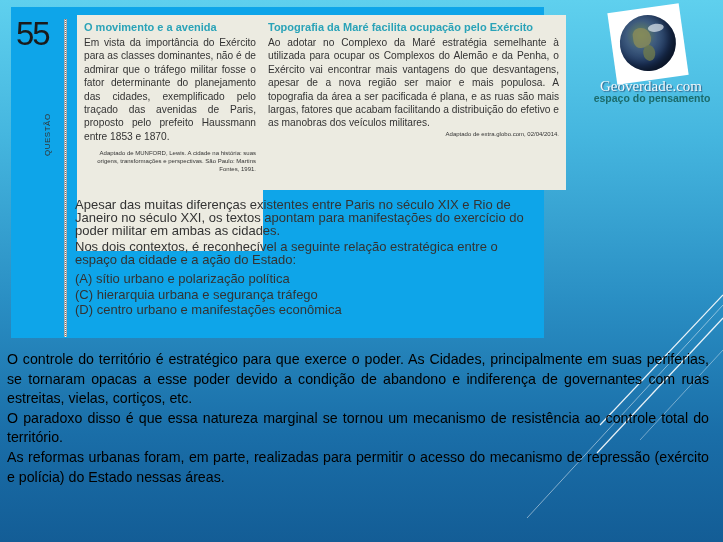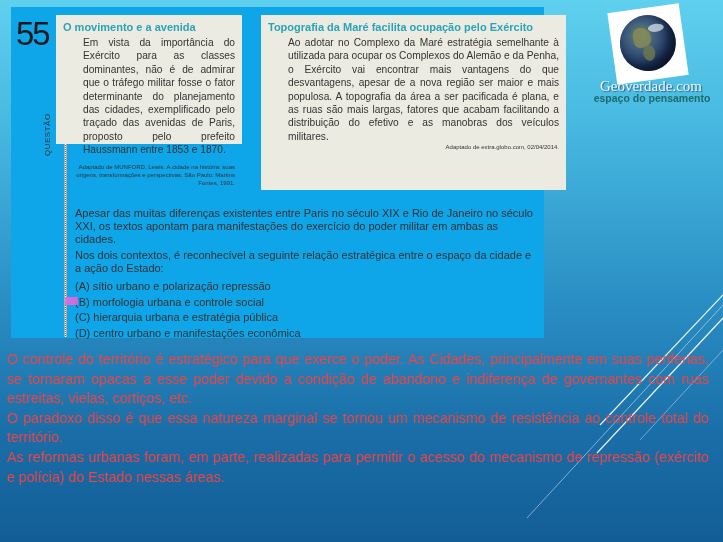--- a/index.html
+++ b/index.html
@@ -25,29 +25,29 @@
   .qlabel-wrap { position:absolute; left:19px; top:97px; }
   .dotline {
     position:absolute; left:53px; top:12px; width:3px; height:318px;
     background-image: repeating-linear-gradient(180deg, #777 0 1px, #fff 1px 2px);
     border-left:1px solid #aaa; border-right:1px solid #aaa; box-sizing:border-box;
   }
   .box {
     position:absolute; background:#ecebe1; padding:6px 7px; box-sizing:border-box;
     color:#333; font-size:10.2px; line-height:13.4px;
   }
-  .box1 { left:45px; top:8px; width:186px; height:129px; }
+  .box1 { left:66px; top:8px; width:186px; height:236px; }
   .box2 { left:250px; top:8px; width:305px; height:175px; }
   .box-title { color:#2aa3b8; font-weight:bold; font-size:11px; line-height:12px; margin-bottom:3px; }
-  .box-body { text-align:justify;margin-left:20px; }
+  .box-body { text-align:justify; }
   .box-source { font-size:6px; line-height:8px; text-align:right; margin-top:6px; color:#333; }
   .box2 .box-source { margin-top:0; }
   .question {
-    position:absolute; left:64px; top:200px; width:460px;
-    font-size:11px; line-height:12.8px; color:#333;
+    position:absolute; left:64px; top:192px; width:460px;
+    font-size:13px; line-height:12.8px; color:#333;
   }
   .question p { margin:0 0 4px 0; }
   .options { margin-top:1px; }
   .option { line-height:15.6px; position:relative; }
   .highlight {
     position:absolute; left:-10px; top:2px; width:13px; height:8px; background:#ee66dd; opacity:0.85;
   }
   .logo {
     position:absolute; left:612px; top:8px; width:72px; height:72px;
     transform: rotate(-8deg);
@@ -65,21 +65,21 @@
     position:absolute; left:586px; top:78px; width:130px; text-align:center;
     font-family:"Liberation Serif", serif; font-size:15px; color:#f3f7fa;
     text-shadow: 1px 1px 1px #2a5a80;
   }
   .logo-tag {
     position:absolute; left:582px; top:92px; width:140px; text-align:center;
     font-size:10.5px; color:#1c6b6b; font-weight:bold;
   }
   .main-text {
     position:absolute; left:7px; top:350px; width:702px;
-    color:#ef4444; font-family:"Liberation Sans", sans-serif; font-size:14.2px; line-height:19.6px;
+    color:#000000; font-family:"Liberation Sans", sans-serif; font-size:14.2px; line-height:19.6px;
   }
   .main-text p { margin:0; text-align:justify; }
   .decor { position:absolute; left:0; top:0; width:723px; height:542px; pointer-events:none; }
 </style>
 </head>
 <body>
 
 <div class="card">
   <div class="qnum">55</div>
   <div class="qlabel-wrap">
@@ -98,30 +98,25 @@
     <div class="box-body">Ao adotar no Complexo da Maré estratégia semelhante à utilizada para ocupar os Complexos do Alemão e da Penha, o Exército vai encontrar mais vantagens do que desvantagens, apesar de a nova região ser maior e mais populosa. A topografia da área a ser pacificada é plana, e as ruas são mais largas, fatores que acabam facilitando a distribuição do efetivo e as manobras dos veículos militares.</div>
     <div class="box-source">Adaptado de extra.globo.com, 02/04/2014.</div>
   </div>
 
   <div class="question">
     <p>Apesar das muitas diferenças existentes entre Paris no século XIX e Rio de Janeiro no século XXI, os textos apontam para manifestações do exercício do poder militar em ambas as cidades.</p>
     <p>Nos dois contextos, é reconhecível a seguinte relação estratégica entre o espaço da cidade e a ação do Estado:</p>
     <div class="options">
       <div class="option">
         <span>(A)</span>
-        <span>sítio urbano e polarização repressão</span>
-      </div>
-      <div class="option">
-        <span class="highlight"></span>
-        <span>(B)</span>
-        <span>morfologia urbana e controle social</span>
+        <span>sítio urbano e polarização política</span>
       </div>
       <div class="option">
         <span>(C)</span>
-        <span>hierarquia urbana e estratégia pública</span>
+        <span>hierarquia urbana e segurança tráfego</span>
       </div>
       <div class="option">
         <span>(D)</span>
         <span>centro urbano e manifestações econômica</span>
       </div>
     </div>
   </div>
 </div>
 
 <div class="logo">

